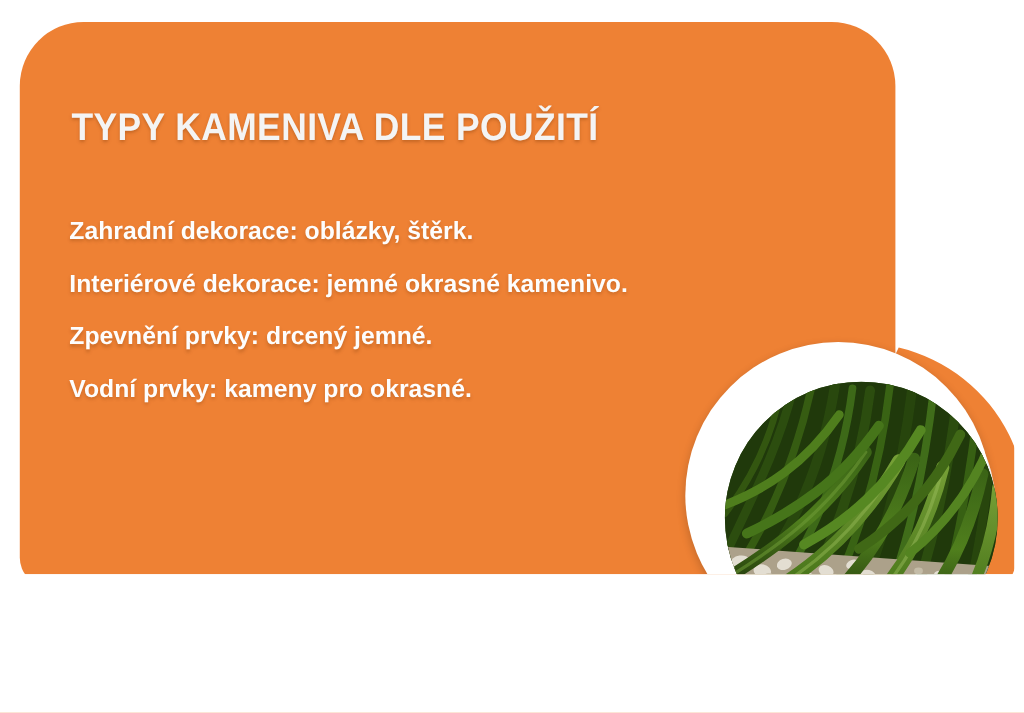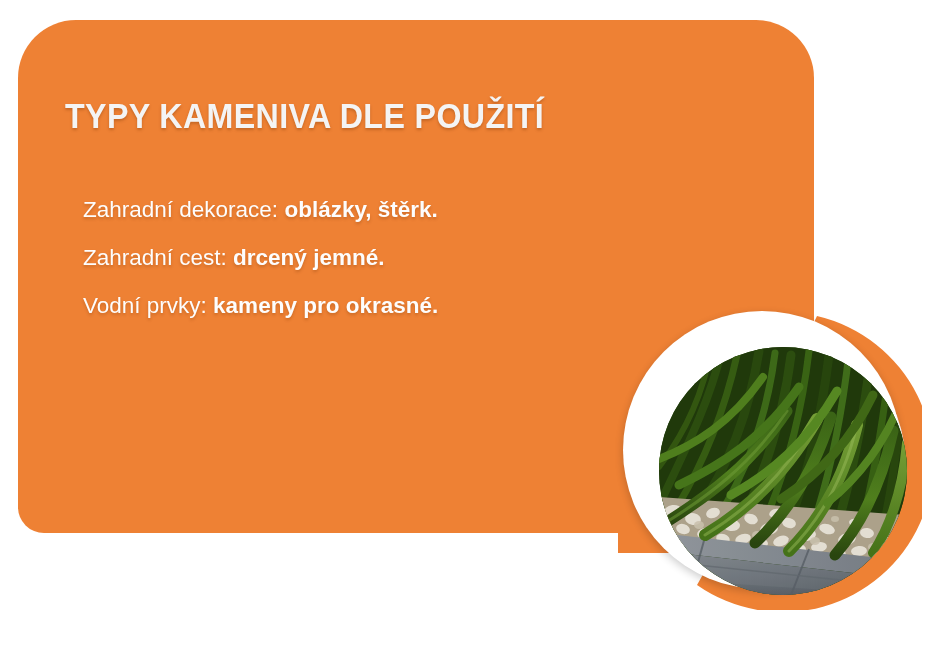--- a/index.html
+++ b/index.html
@@ -4,21 +4,21 @@
 <title>Typy kameniva dle použití</title>
 <style>
   html, body {
     margin: 0;
     padding: 0;
     background: #ffffff;
   }
   #stage {
     position: relative;
     width: 931px;
-    height: 648px;
+    height: 522px;
     overflow: hidden;
     background: #ffffff;
     font-family: "Liberation Sans", sans-serif;
   }
 
   
   .panel {
     position: absolute;
     left: 18px;
     top: 20px;
@@ -65,22 +65,21 @@
     width: 740px;
   }
   .list-item {
     font-size: 22.5px;
     line-height: 48px;
     color: #fdfdfd;
     white-space: nowrap;
     text-shadow: 0 2px 3px rgba(120, 55, 10, 0.30);
   }
   .list-item .lbl {
-    font-weight: 400;
-    margin-left: 20px;
+    font-weight: 700;
   }
   .list-item .val {
     font-weight: 700;
   }
 
   
   .badge {
     position: absolute;
     left: 602px;
     top: 290px;
@@ -133,23 +132,27 @@
 
   <div class="title">TYPY KAMENIVA DLE POUŽITÍ</div>
 
   <div class="list">
 
     <div class="list-item">
       <span class="lbl">Zahradní dekorace:</span>
       <span class="val">oblázky, štěrk.</span>
     </div>
 
-
-    <div class="list-item">
-      <span class="lbl">Zahradní cest:</span>
+    <div class="list-item">
+      <span class="lbl">Interiérové dekorace:</span>
+      <span class="val">jemné okrasné kamenivo.</span>
+    </div>
+
+    <div class="list-item">
+      <span class="lbl">Zpevnění prvky:</span>
       <span class="val">drcený jemné.</span>
     </div>
 
     <div class="list-item">
       <span class="lbl">Vodní prvky:</span>
       <span class="val">kameny pro okrasné.</span>
     </div>
 
   </div>
 

